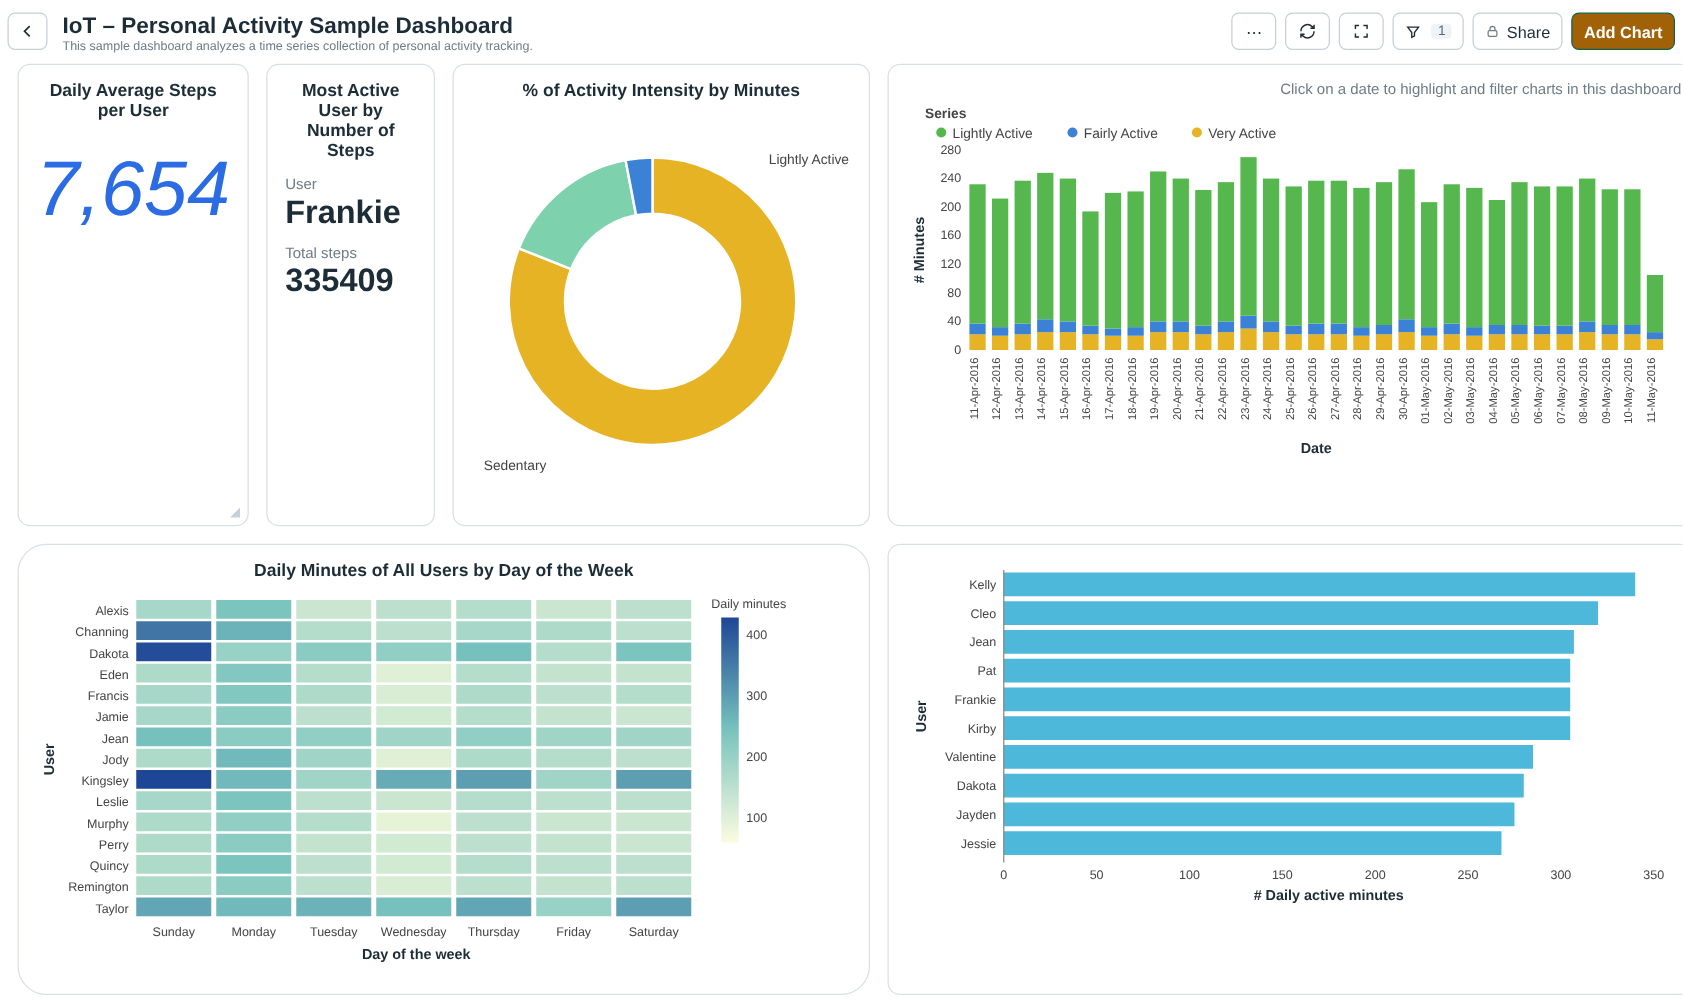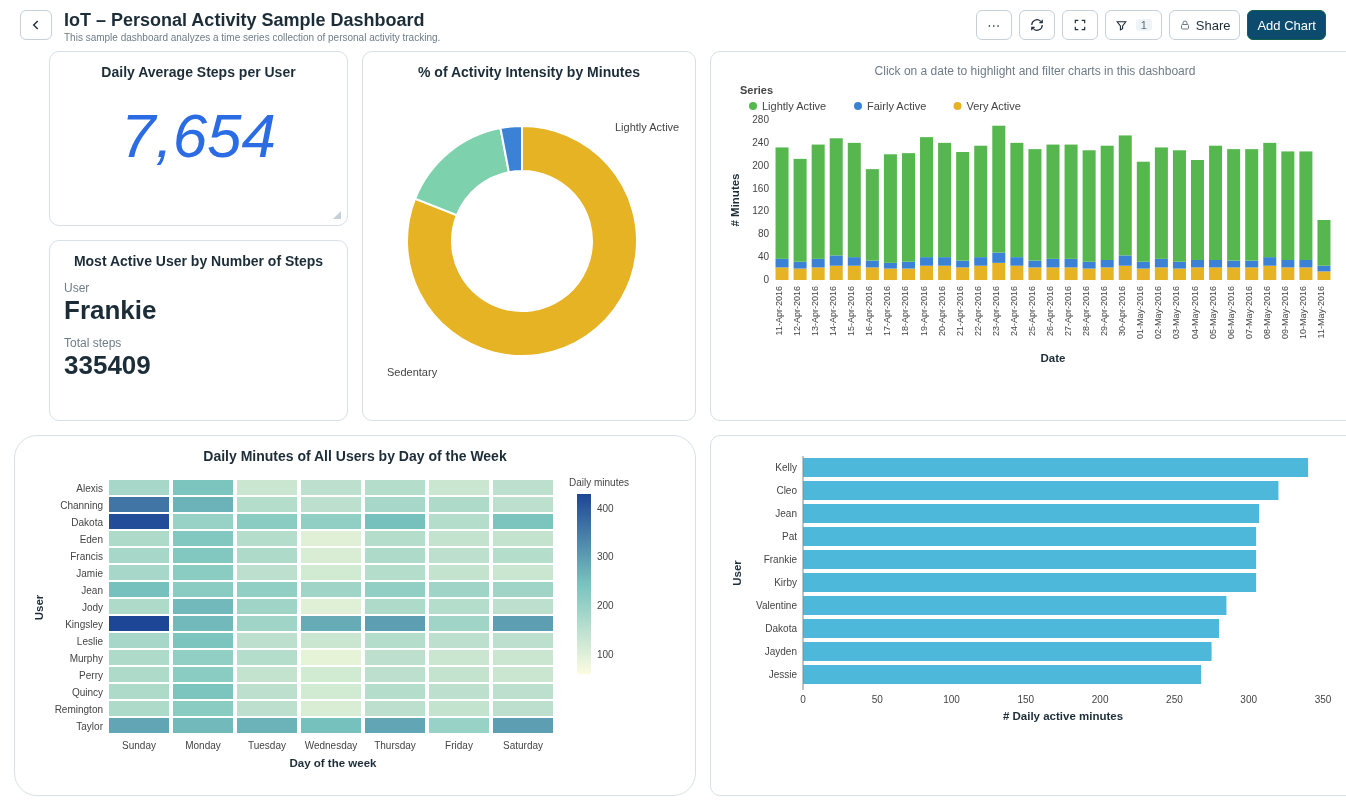--- a/index.html
+++ b/index.html
@@ -1,31 +1,31 @@
 <!DOCTYPE html>
 <html><head>
 <meta charset="utf-8">
 <style>
 *{box-sizing:border-box;margin:0;padding:0;}
 body{font-family:-apple-system,BlinkMacSystemFont,"Segoe UI",Helvetica,Arial,sans-serif;background:#fff;color:#1c2d38;font-size:13px;}
-.top{display:flex;align-items:flex-start;padding:10px 20px 8px;gap:12px;}
+.top{display:flex;align-items:flex-start;padding:10px 6px 8px;gap:12px;}
 .back{width:32px;height:30px;border:1px solid #c5d0d8;border-radius:6px;display:flex;align-items:center;justify-content:center;cursor:pointer;background:#fff;}
 .title-wrap{flex:1;}
 .title{font-size:18px;font-weight:700;color:#1c2d38;}
 .subtitle{font-size:10px;color:#6e7c87;margin-top:1px;}
 .toolbar{display:flex;gap:7px;align-items:center;}
 .btn{height:30px;border:1px solid #c5d0d8;border-radius:6px;background:#fff;display:flex;align-items:center;justify-content:center;cursor:pointer;padding:0 9px;font-size:13px;gap:5px;}
 .btn.icon{width:36px;padding:0;}
-.btn.primary{background:#0c4a6e;border-color:#116149;color:#fff;font-weight:400;}
+.btn.primary{background:#a16207;border-color:#116149;color:#fff;font-weight:700;}
 .filter-badge{background:#eef3f7;border-radius:3px;padding:0 5px;font-size:11px;color:#5d6c74;margin-left:3px;}
 .grid{display:grid;grid-template-columns:334px 334px 1fr;grid-template-rows:370px auto;gap:14px;padding:0 14px 14px;}
 .card{border:1px solid #d8e0e5;border-radius:10px;padding:12px 14px;background:#fff;}
 .card-title{font-size:14px;font-weight:700;text-align:center;margin-bottom:6px;}
-.card-sub{font-size:12px;color:#6e7c87;text-align:center;margin-bottom:8px;}
-.left-col{display:flex;flex-direction:column;gap:14px;margin-left:35px;}
+.card-sub{font-size:12px;color:#6e7c87;text-align:right;margin-bottom:8px;}
+.left-col{display:flex;gap:14px;}
 .metric{font-size:62px;font-weight:500;color:#2b6be4;text-align:center;margin-top:20px;font-style:italic;}
 .tri{position:absolute;bottom:6px;right:6px;width:0;height:0;border-left:8px solid transparent;border-bottom:8px solid #c5d0d8;}
 .field-label{font-size:12px;color:#6e7c87;}
 .field-val{font-size:26px;font-weight:600;}
 .bottom{grid-column:1/3;border-radius:23px;}
 svg text{font-family:inherit;}
 .axis{font-size:10px;fill:#444;}
 .axis-rot{font-size:9px;fill:#444;}
 .axt{font-size:11.5px;fill:#1c2d38;font-weight:600;}
 .legend{font-size:11px;fill:#444;}

